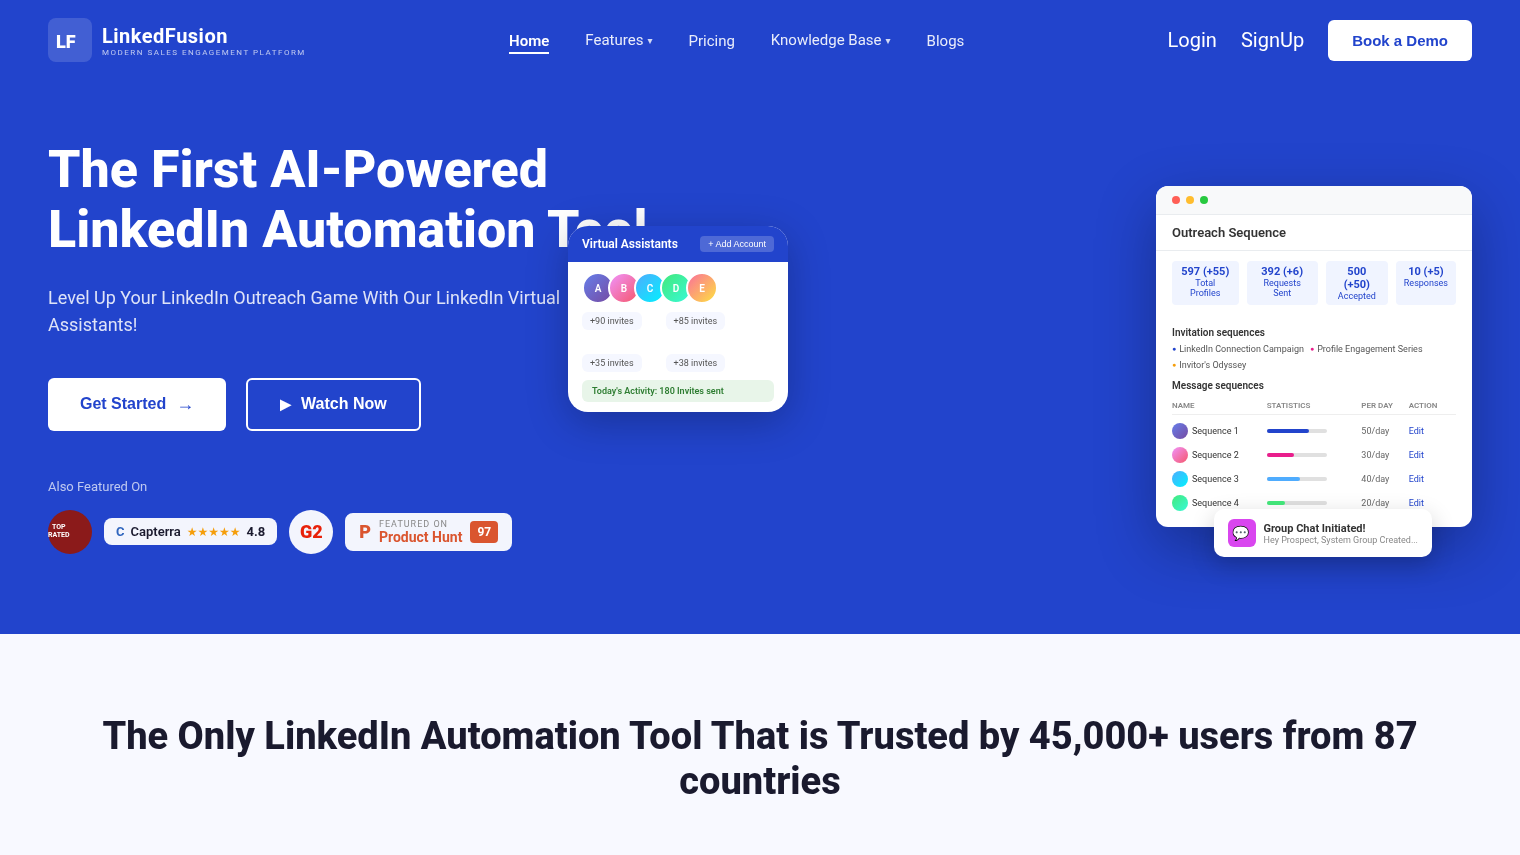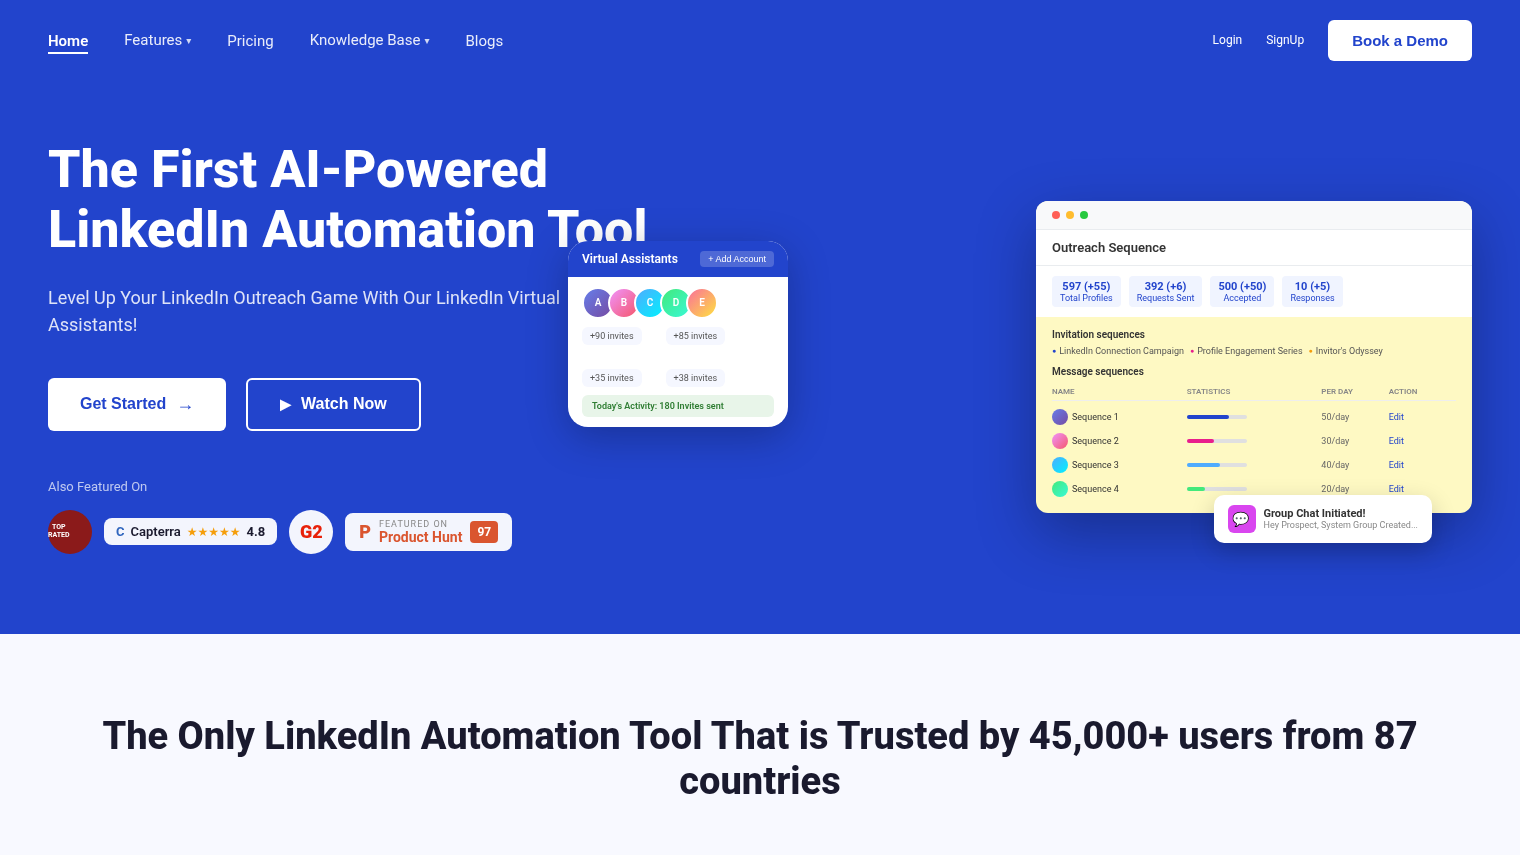--- a/index.html
+++ b/index.html
@@ -68,21 +68,21 @@
     }
     .chevron-down { font-size: 10px; color: rgba(255,255,255,0.8); }
     .nav-actions {
       display: flex;
       align-items: center;
       gap: 24px;
     }
     .nav-actions a {
       color: #fff;
       text-decoration: none;
-      font-size: 12px;
+      font-size: 20px;
     }
     .btn-book-demo {
       background: #fff;
       color: #2244cc;
       border: none;
       padding: 12px 24px;
       font-size: 15px;
       font-weight: 600;
       border-radius: 6px;
       cursor: pointer;
@@ -219,24 +219,24 @@
     
     .hero-visual {
       flex: 1;
       position: relative;
       display: flex;
       justify-content: flex-end;
       align-items: flex-start;
       padding-top: 20px;
     }
     .screenshot-main {
-      background: #fef9c3;
+      background: #ffffff;
       border-radius: 12px;
       box-shadow: 0 20px 60px rgba(0,0,0,0.3);
-      width: 436px;
+      width: 316px;
       overflow: hidden;
       position: relative;
       z-index: 2;
     }
     .screenshot-header {
       background: #f8f9fa;
       padding: 10px 16px;
       border-bottom: 1px solid #e9ecef;
       display: flex;
       align-items: center;
@@ -424,20 +424,30 @@
       font-weight: 800;
       color: #1a1a2e;
       margin-bottom: 60px;
       line-height: 1.2;
     }
   </style>
 </head>
 <body>
 
 <nav class="navbar">
+  <div class="nav-logo">
+    <svg class="logo-icon" viewBox="0 0 44 44" fill="none" xmlns="http://www.w3.org/2000/svg">
+      <rect width="44" height="44" rx="8" fill="white" fill-opacity="0.15"></rect>
+      <text x="8" y="30" font-size="18" font-weight="900" fill="white">LF</text>
+    </svg>
+    <div class="logo-text-block">
+      <span class="logo-title">LinkedFusion</span>
+      <span class="logo-subtitle">MODERN SALES ENGAGEMENT PLATFORM</span>
+    </div>
+  </div>
 
   <ul class="nav-links">
     <li>
       <a href="#" class="active">Home</a>
     </li>
     <li class="has-dropdown">
       <a href="#">Features</a>
       <span class="chevron-down">▾</span>
     </li>
     <li>

